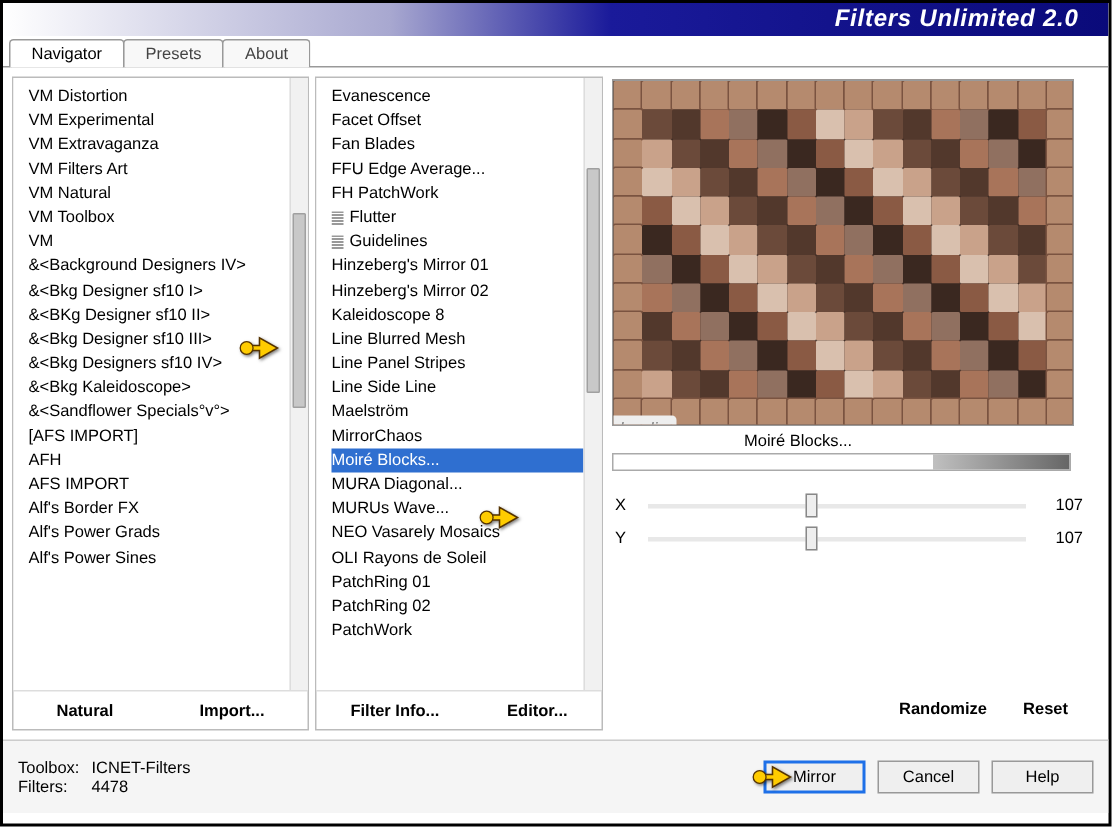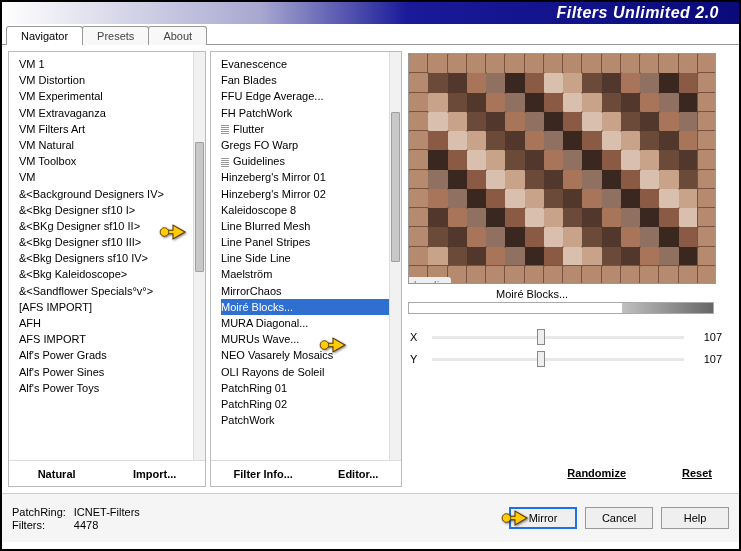--- a/index.html
+++ b/index.html
@@ -33,21 +33,21 @@
   .previewname { margin:4px 0 0 90px; color:#000; }
   .bar { height:12px; margin:2px 0 6px 2px; width:306px; background:linear-gradient(to right,#fff 0%,#fff 70%,#c0c0c0 70%,#666 100%); border:1px solid #aaa; }
 
   .params { flex:1; padding:6px 4px 0 4px; }
   .paramrow { display:flex; align-items:center; height:22px; }
   .paramrow .lbl { width:18px; color:#000; }
   .paramrow .track { flex:1; height:3px; background:#e8e8e8; margin:0 4px; position:relative; }
   .paramrow .track .knob { position:absolute; width:8px; height:16px; background:#eee; border:1px solid #888; top:-7px; left:41.5%; }
   .paramrow .val { width:34px; text-align:right; color:#000; }
 
-  .rightfoot { display:flex; justify-content:flex-end; gap:56px; padding:10px 14px 8px 0;text-decoration:underline; }
+  .rightfoot { display:flex; justify-content:flex-end; gap:24px; padding:10px 14px 8px 0; }
   .rightfoot span { font-weight:600; cursor:pointer; }
 
   
   .bottom { border-top:1px solid #ccc; height:49px; display:flex; align-items:center; padding:0 10px; background:#f5f5f5; }
   .info { display:grid; grid-template-columns:auto auto; column-gap:8px; row-gap:1px; color:#000; }
   .info .k { text-align:left; }
   .btns { margin-left:auto; display:flex; gap:8px; position:relative; }
   .btn { width:68px; height:22px; border:1px solid #999; background:#efefef; display:flex; align-items:center; justify-content:center; cursor:pointer; }
   .btn.primary { border:2px solid #1e70e8; }
 
@@ -72,41 +72,40 @@
   <div class="tab">Presets</div>
   <div class="tab">About</div>
 </div>
 <div class="tabline"></div>
 
 <div class="main">
 
   <div class="listpanel" style="width:198px">
     <div class="listscroll">
       <div class="inner" id="leftItems">
-          <div class="item">VM 1</div>
           <div class="item">VM Distortion</div>
           <div class="item">VM Experimental</div>
           <div class="item">VM Extravaganza</div>
           <div class="item">VM Filters Art</div>
           <div class="item">VM Natural</div>
           <div class="item">VM Toolbox</div>
           <div class="item">VM</div>
           <div class="item">&amp;&lt;Background Designers IV&gt;</div>
           <div class="item">&amp;&lt;Bkg Designer sf10 I&gt;</div>
           <div class="item" style="font-weight: 500;">&amp;&lt;BKg Designer sf10 II&gt;</div>
           <div class="item">&amp;&lt;Bkg Designer sf10 III&gt;</div>
           <div class="item">&amp;&lt;Bkg Designers sf10 IV&gt;</div>
           <div class="item">&amp;&lt;Bkg Kaleidoscope&gt;</div>
           <div class="item">&amp;&lt;Sandflower Specials°v°&gt;</div>
           <div class="item">[AFS IMPORT]</div>
           <div class="item">AFH</div>
           <div class="item">AFS IMPORT</div>
+          <div class="item">Alf's Border FX</div>
           <div class="item">Alf's Power Grads</div>
           <div class="item">Alf's Power Sines</div>
-          <div class="item">Alf's Power Toys</div>
         </div>
       <div class="scrollbar">
           <div class="thumb" style="top:90px;height:130px"></div>
         </div>
       <div class="hand" style="top:168px;left:150px">
         <svg viewBox="0 0 32 28">
             <path d="M2 12 L16 12 L16 6 L30 14 L16 22 L16 16 L2 16 Z" fill="#ffcc00" stroke="#553300" stroke-width="1.2"></path>
             <ellipse cx="6" cy="14" rx="5" ry="5" fill="#ffcc00" stroke="#553300" stroke-width="1"></ellipse>
           </svg>
       </div>
@@ -114,25 +113,25 @@
     <div class="listfoot">
       <span>Natural</span>
       <span>Import...</span>
     </div>
   </div>
 
   <div class="listpanel" style="width:192px">
     <div class="listscroll">
       <div class="inner" id="rightItems">
           <div class="item">Evanescence</div>
+          <div class="item">Facet Offset</div>
           <div class="item">Fan Blades</div>
           <div class="item">FFU Edge Average...</div>
           <div class="item">FH PatchWork</div>
           <div class="item ff">Flutter</div>
-          <div class="item">Gregs FO Warp</div>
           <div class="item ff">Guidelines</div>
           <div class="item">Hinzeberg's Mirror 01</div>
           <div class="item">Hinzeberg's Mirror 02</div>
           <div class="item">Kaleidoscope 8</div>
           <div class="item">Line Blurred Mesh</div>
           <div class="item">Line Panel Stripes</div>
           <div class="item">Line Side Line</div>
           <div class="item">Maelström</div>
           <div class="item">MirrorChaos</div>
           <div class="item sel">Moiré Blocks...</div>
@@ -379,21 +378,21 @@
 
     <div class="rightfoot">
       <span>Randomize</span>
       <span>Reset</span>
     </div>
   </div>
 </div>
 
 <div class="bottom">
   <div class="info">
-    <span class="k">PatchRing:</span>
+    <span class="k">Toolbox:</span>
     <span>ICNET-Filters</span>
     <span class="k">Filters:</span>
     <span>4478</span>
   </div>
   <div class="btns">
     <div class="hand" style="left:-8px;top:-1px">
       <svg viewBox="0 0 32 28">
           <path d="M2 12 L16 12 L16 6 L30 14 L16 22 L16 16 L2 16 Z" fill="#ffcc00" stroke="#553300" stroke-width="1.2"></path>
           <ellipse cx="6" cy="14" rx="5" ry="5" fill="#ffcc00" stroke="#553300" stroke-width="1"></ellipse>
         </svg>

